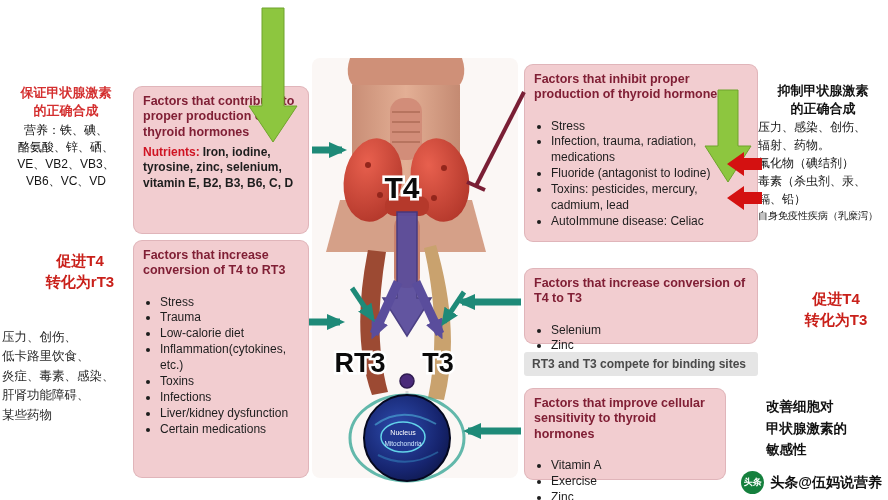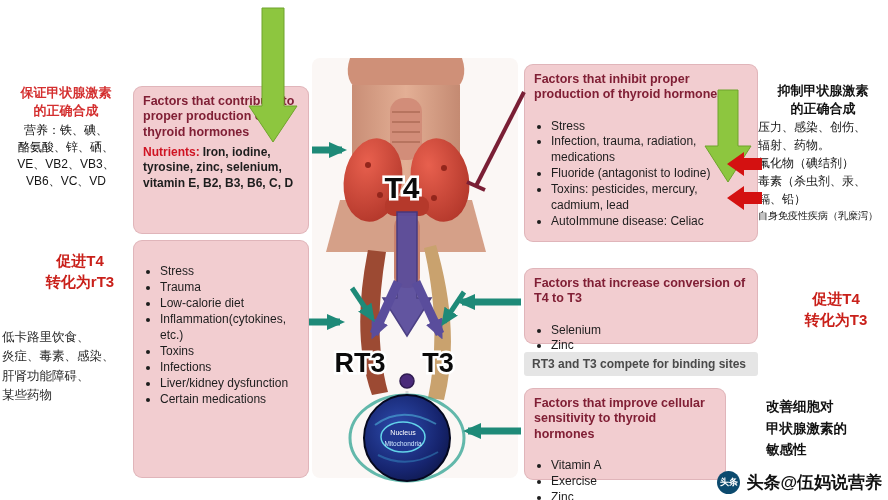--- a/index.html
+++ b/index.html
@@ -20,23 +20,23 @@
   .cn{position:absolute;z-index:2;}
   .cn-red-title{color:#d43030;font-weight:bold;font-size:13px;line-height:1.35;text-align:center;}
   .cn-black{color:#141414;font-size:12px;line-height:1.42;text-align:center;}
   .cn-mid{color:#c9201a;font-weight:bold;font-size:15px;line-height:1.4;text-align:center;}
   .cn-list{color:#2a2a2a;font-size:12.5px;line-height:1.55;text-align:left;}
   .cn-bold{color:#111;font-weight:bold;font-size:13px;line-height:1.4;text-align:center;}
   .cn-detail{color:#141414;font-size:12px;line-height:1.5;text-align:left;}
   .cn-detail .small{font-size:10px;}
   .cn-sens{color:#111;font-weight:600;font-size:13.5px;line-height:1.6;text-align:left;}
   .watermark{position:absolute;right:6px;bottom:6px;z-index:6;display:flex;align-items:center;gap:6px;}
-  .wm-icon{width:23px;height:23px;border-radius:50%;background:#0c4a6e;color:#fff;
+  .wm-icon{width:23px;height:23px;border-radius:50%;background:#15803d;color:#fff;
            font-size:9px;font-weight:bold;display:flex;align-items:center;justify-content:center;}
-  .wm-text{font-size:17px;font-weight:bold;color:#101010;text-align:right;}
+  .wm-text{font-size:14px;font-weight:bold;color:#101010;text-align:right;}
 
   
   #box-contribute{left:133px;top:86px;width:176px;height:148px;}
   #box-increase-rt3{left:133px;top:240px;width:176px;height:238px;}
   #box-inhibit{left:524px;top:64px;width:234px;height:178px;}
   #box-increase-t3{left:524px;top:268px;width:234px;height:76px;}
   #bar-compete{left:524px;top:352px;width:234px;height:24px;}
   #box-sensitivity{left:524px;top:388px;width:202px;height:92px;}
 
   #cn-left-top{left:2px;top:84px;width:128px;}
@@ -54,20 +54,21 @@
 <div class="stage">
 
   <div class="pinkbox" id="box-contribute">
     <div class="box-title">Factors that contribute to proper production of thyroid hormones</div>
     <div class="box-body">
       <span class="lead">Nutrients:</span><span>Iron, iodine, tyrosine, zinc, selenium, vitamin E, B2, B3, B6, C, D</span>
     </div>
   </div>
 
   <div class="pinkbox" id="box-increase-rt3">
+    <div class="box-title">Factors that increase conversion of T4 to RT3</div>
     <ul>
       <li>Stress</li>
       <li>Trauma</li>
       <li>Low-calorie diet</li>
       <li>Inflammation(cytokines, etc.)</li>
       <li>Toxins</li>
       <li>Infections</li>
       <li>Liver/kidney dysfunction</li>
       <li>Certain medications</li>
     </ul>
@@ -111,20 +112,21 @@
     <div>营养：铁、碘、</div>
     <div>酪氨酸、锌、硒、</div>
     <div>VE、VB2、VB3、</div>
     <div>VB6、VC、VD</div>
   </div>
   <div class="cn cn-mid" id="cn-left-mid">
     <div>促进T4</div>
     <div>转化为rT3</div>
   </div>
   <div class="cn cn-list" id="cn-left-bottom">
+    <div>压力、创伤、</div>
     <div>低卡路里饮食、</div>
     <div>炎症、毒素、感染、</div>
     <div>肝肾功能障碍、</div>
     <div>某些药物</div>
   </div>
 
   <div class="cn cn-bold" id="cn-right-top">
     <div>抑制甲状腺激素</div>
     <div>的正确合成</div>
   </div>

